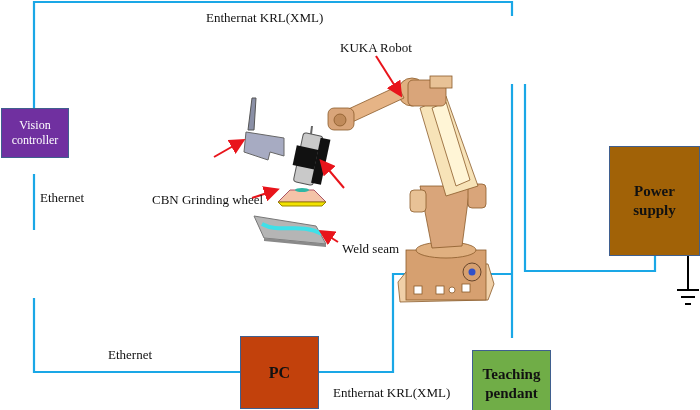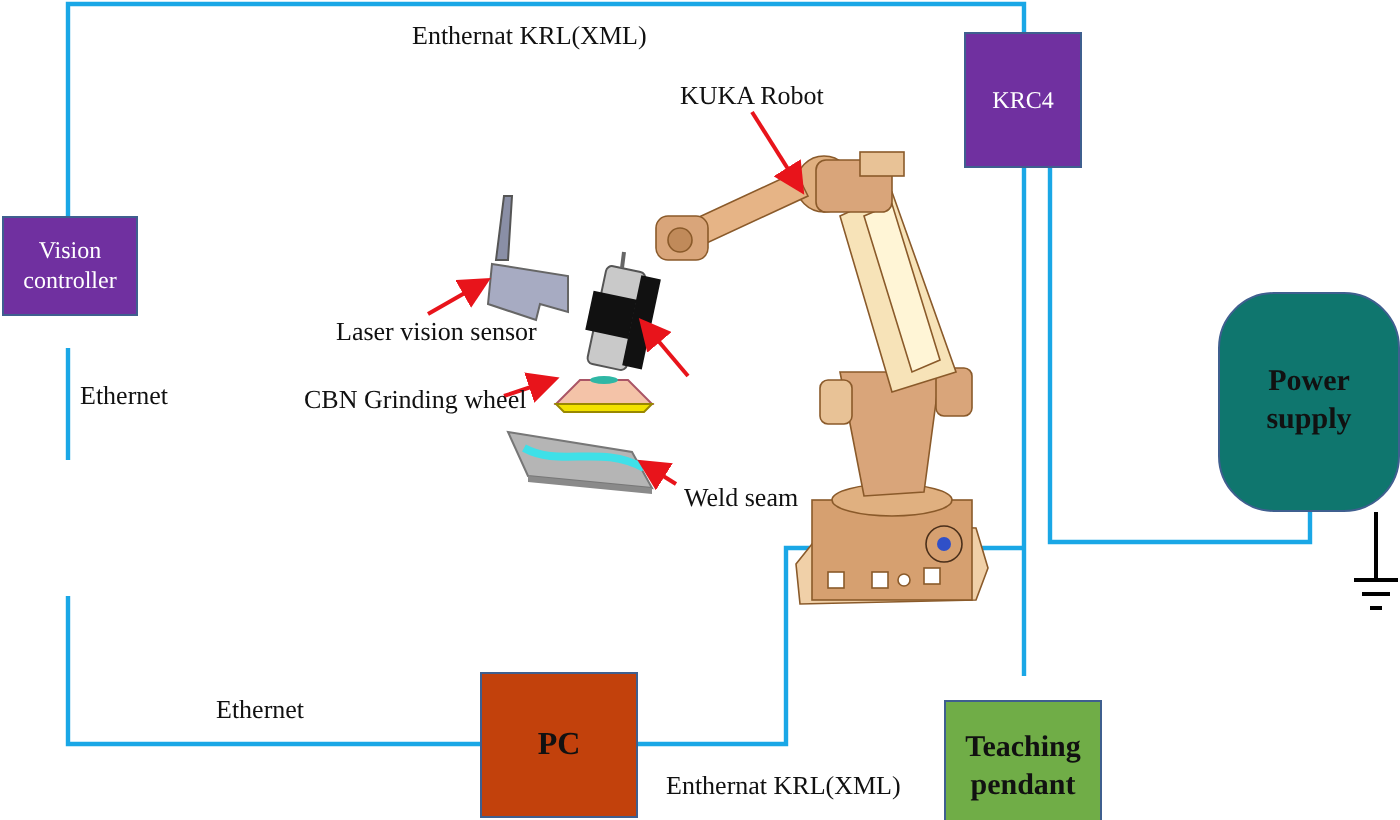--- a/index.html
+++ b/index.html
@@ -91,32 +91,28 @@
       <line x1="338" y1="242" x2="322" y2="232" marker-end="url(#arr)"></line>
     </g>
   </svg>
 
   <div class="box" id="box-vision" style="left: 1px; top: 108px; width: 68px; height: 50px; color: rgb(255, 255, 255); font-size: 12px; background: rgb(112, 48, 160);">
     <span style="width:56px;">Vision controller</span>
   </div>
   <div class="box" id="box-pc" style="left: 240px; top: 336px; width: 79px; height: 73px; color: rgb(17, 17, 17); font-size: 16px; font-weight: bold; background: #c2410c;">
     <span>PC</span>
   </div>
-  <div class="box" id="box-krc4" style="left: 482px; top: 16px; width: 59px; height: 68px; color: rgb(255, 255, 255); font-size: 12px; background: rgb(112, 48, 160);">
-    <span>KRC4</span>
-  </div>
   <div class="box" id="box-pendant" style="left: 472px; top: 338px; width: 79px; height: 68px; color: rgb(17, 17, 17); font-size: 15px; font-weight: bold; background: rgb(112, 173, 71); margin-top: 12px;">
     <span style="width:70px;">Teaching pendant</span>
   </div>
-  <div class="box" id="box-power" style="left: 609px; top: 146px; width: 91px; height: 110px; color: rgb(17, 17, 17); font-size: 15px; font-weight: bold; background: #0f766e; border-radius: 28px;">
+  <div class="box" id="box-power" style="left: 609px; top: 146px; width: 91px; height: 110px; color: rgb(17, 17, 17); font-size: 15px; font-weight: bold; background: #a16207;">
     <span style="width:60px;">Power supply</span>
   </div>
 
   <div class="lbl" style="left:206px;top:10px;">Enthernat KRL(XML)</div>
   <div class="lbl" style="left:40px;top:190px;">Ethernet</div>
   <div class="lbl" style="left:108px;top:347px;">Ethernet</div>
   <div class="lbl" style="left:333px;top:385px;">Enthernat KRL(XML)</div>
 
   <div class="lbl" style="left:340px;top:40px;">KUKA Robot</div>
-  <div class="lbl" style="left:168px;top:158px;">Laser vision sensor</div>
   <div class="lbl" style="left:152px;top:192px;">CBN Grinding wheel</div>
   <div class="lbl" style="left:342px;top:241px;">Weld  seam</div>
 </div>
 
 </body></html>

